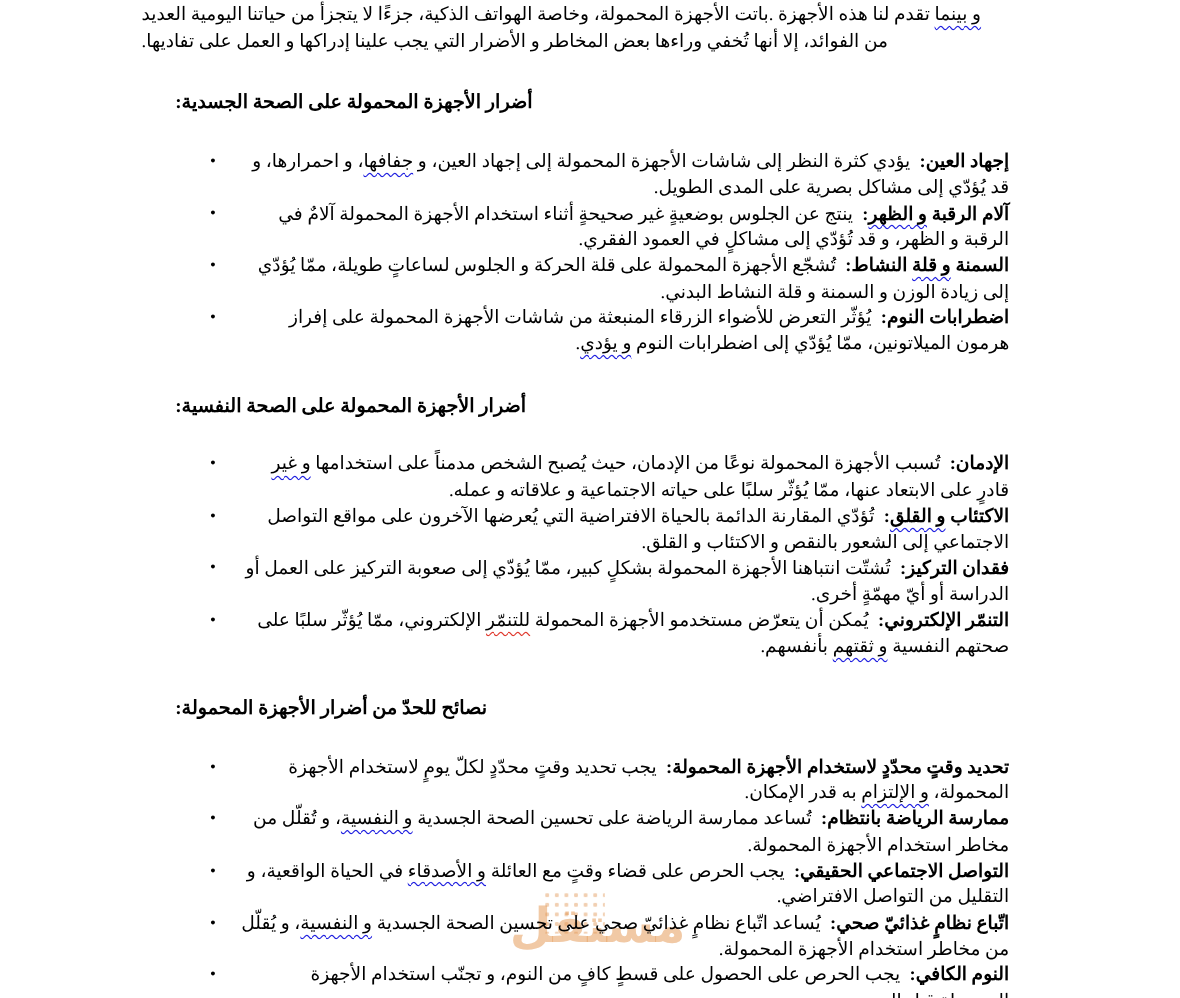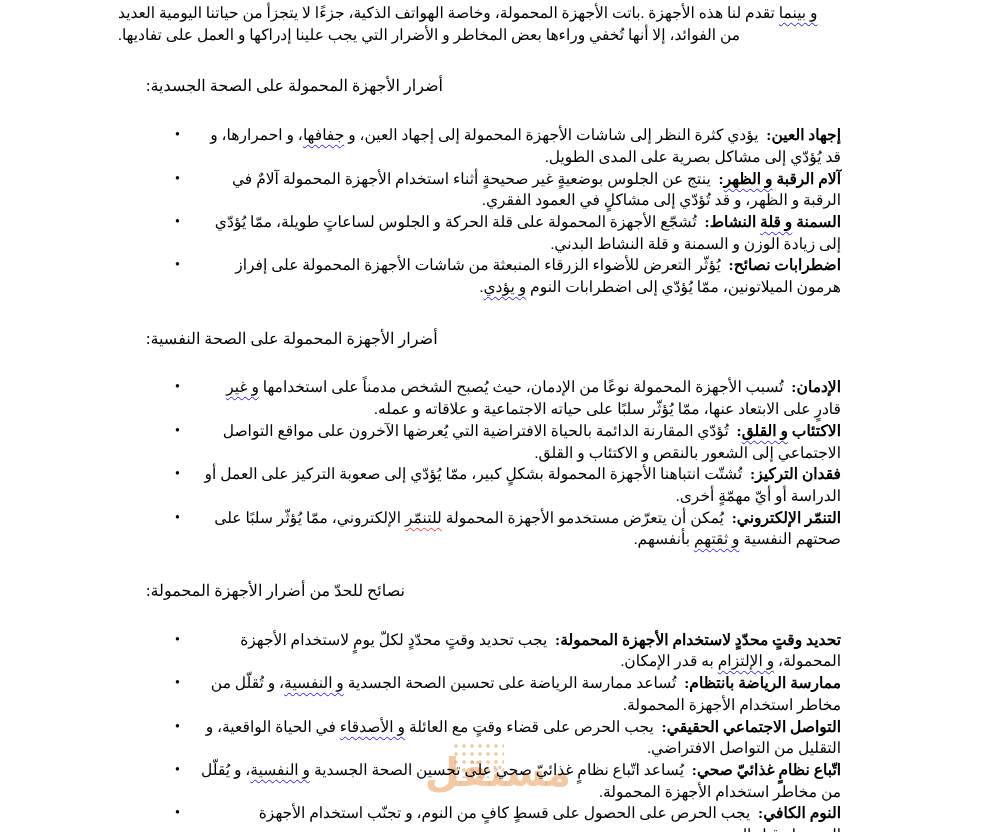--- a/index.html
+++ b/index.html
@@ -11,21 +11,21 @@
   }
   .page{position:relative;width:983px;height:832px;}
   .content{
     position:relative;z-index:1;
     margin-left:118px;width:723px;padding-top:2px;
     direction:rtl;text-align:left;
     font-size:15.5px;line-height:21.7px;
   }
   .para{margin:0;}
   .heading{
-    font-size:16px;font-weight:normal;margin:30px 0 27px 28px;
+    font-size:16px;font-weight:bold;margin:30px 0 27px 28px;
     line-height:21.7px;
   }
   .bullets{margin:0;}
   .bullet{display:flex;direction:ltr;margin-left:57px;}
   .dot{width:25px;flex:0 0 25px;direction:ltr;text-align:left;font-size:14px;line-height:21.7px;}
   .btext{flex:1;direction:rtl;text-align:right;}
   .lead{font-weight:bold;}
   .sq-blue{
     text-decoration-line:underline;text-decoration-style:wavy;
     text-decoration-color:#2222e0;text-decoration-thickness:1px;
@@ -77,21 +77,21 @@
         <div class="bullet">
           <span class="dot">•</span>
           <div class="btext"><span class="lead">آلام الرقبة </span><span class="sq-blue lead">و الظهر</span><span class="lead">:</span><span>&nbsp; </span><span>ينتج عن الجلوس بوضعيةٍ غير صحيحةٍ أثناء استخدام الأجهزة المحمولة آلامٌ في الرقبة و الظهر، و قد تُؤدّي إلى مشاكلٍ في العمود الفقري.</span></div>
         </div>
         <div class="bullet">
           <span class="dot">•</span>
           <div class="btext"><span class="lead">السمنة </span><span class="sq-blue lead">و قلة</span><span class="lead"> النشاط</span><span class="lead">:</span><span>&nbsp; </span><span>تُشجّع الأجهزة المحمولة على قلة الحركة و الجلوس لساعاتٍ طويلة، ممّا يُؤدّي إلى زيادة الوزن و السمنة و قلة النشاط البدني.</span></div>
         </div>
         <div class="bullet">
           <span class="dot">•</span>
-          <div class="btext"><span class="lead">اضطرابات نصائح</span><span class="lead">:</span><span>&nbsp; </span><span>يُؤثّر التعرض للأضواء الزرقاء المنبعثة من شاشات الأجهزة المحمولة على إفراز هرمون الميلاتونين، ممّا يُؤدّي إلى اضطرابات النوم </span><span class="sq-blue">و يؤدي</span><span>.</span></div>
+          <div class="btext"><span class="lead">اضطرابات النوم</span><span class="lead">:</span><span>&nbsp; </span><span>يُؤثّر التعرض للأضواء الزرقاء المنبعثة من شاشات الأجهزة المحمولة على إفراز هرمون الميلاتونين، ممّا يُؤدّي إلى اضطرابات النوم </span><span class="sq-blue">و يؤدي</span><span>.</span></div>
         </div>
       </div>
       <div class="heading">أضرار الأجهزة المحمولة على الصحة النفسية:</div>
       <div class="bullets">
         <div class="bullet">
           <span class="dot">•</span>
           <div class="btext"><span class="lead">الإدمان</span><span class="lead">:</span><span>&nbsp; </span><span>تُسبب الأجهزة المحمولة نوعًا من الإدمان، حيث يُصبح الشخص مدمناً على استخدامها </span><span class="sq-blue">و غير</span><span> قادرٍ على الابتعاد عنها، ممّا يُؤثّر سلبًا على حياته الاجتماعية و علاقاته و عمله.</span></div>
         </div>
         <div class="bullet">
           <span class="dot">•</span>

